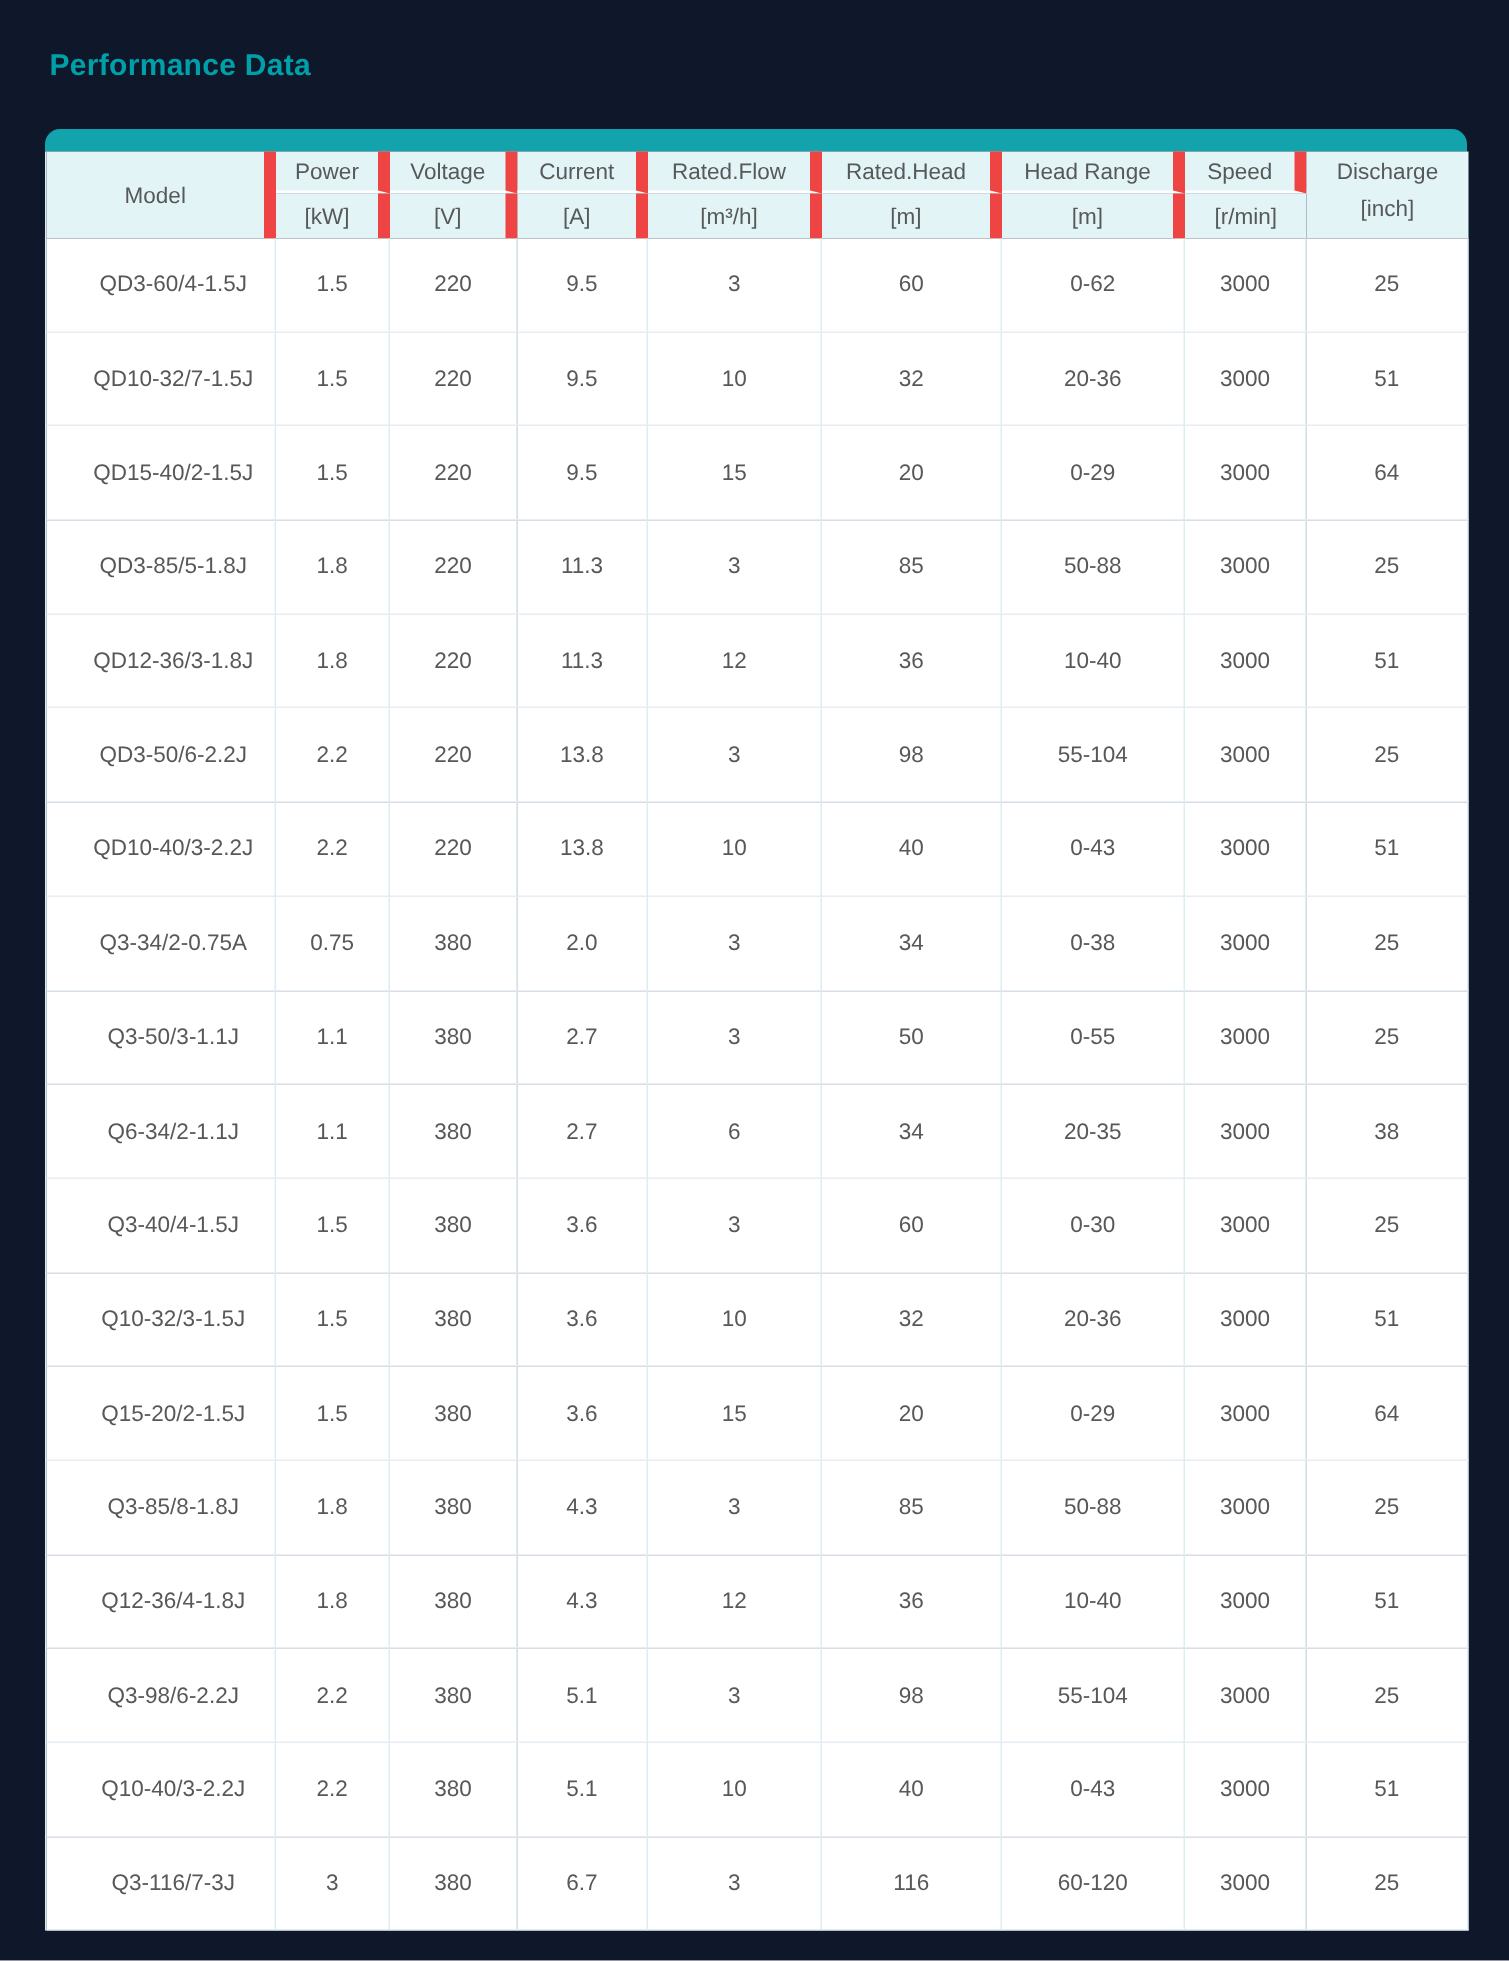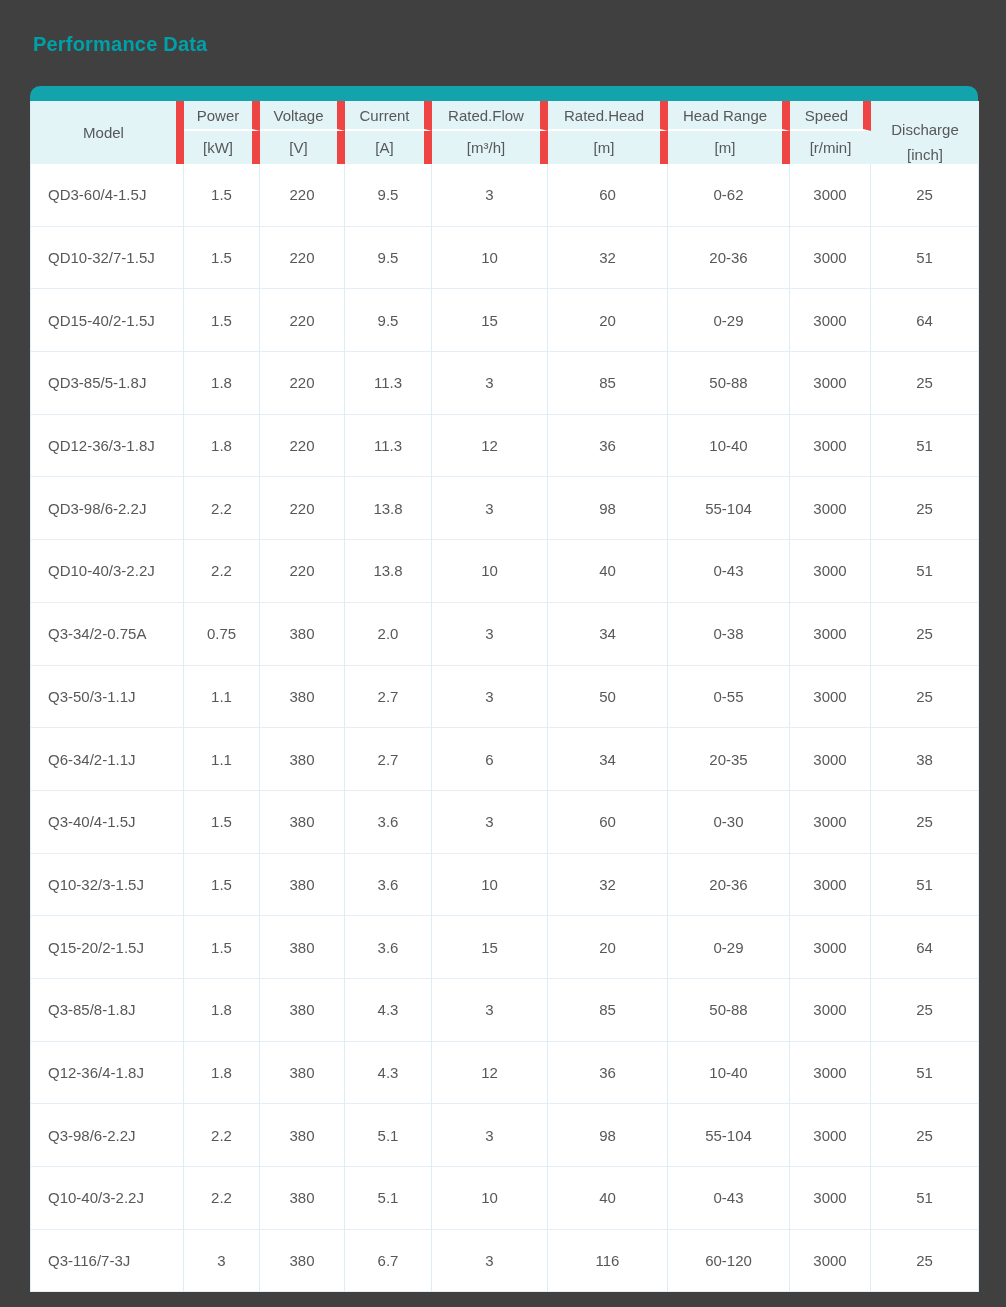--- a/index.html
+++ b/index.html
@@ -8,21 +8,21 @@
     background: #ffffff;
     width: 1006px;
     height: 1307px;
     font-family: "Liberation Sans", "DejaVu Sans", sans-serif;
     -webkit-font-smoothing: antialiased;
   }
   .page {
     position: relative;
     width: 1006px;
     height: 1307px;
-    background: #404040;
+    background: #0f172a;
     overflow: hidden;
     text-decoration: underline;
   }
   .section-title {
     position: absolute;
     left: 33px;
     top: 33px;
     font-size: 20px;
     font-weight: bold;
     color: #00a0a9;
@@ -55,37 +55,37 @@
     padding: 0;
     border-right: 8px solid #ef4444;
   }
   table.perf thead tr.name-row th { height: 26px; }
   table.perf thead tr.name-row th.split { border-bottom: 2px solid #ffffff; }
   table.perf thead tr.unit-row th { height: 30px; }
   table.perf thead th:last-child { border-right: none; }
   table.perf thead th.span-cell { vertical-align: middle; }
   table.perf thead th.discharge-cell {
     vertical-align: top;
-    padding-top: 20px;
+    padding-top: 5px;
   }
   table.perf thead th.discharge-cell .l1 { line-height: 18px; }
   table.perf thead th.discharge-cell .l2 { line-height: 18px; margin-top: 7px; }
   table.perf tbody td {
     background: #ffffff;
     font-size: 15px;
     color: #57585a;
     text-align: center;
     vertical-align: middle;
     height: 61.7px;
     padding: 0;
     border-right: 1px solid #dceef3;
     border-bottom: 1px solid #e5eef4;
   }
   table.perf tbody td.model-cell {
-    text-align: left;
+    text-align: center;
     padding-left: 17px;
     margin-top: 12px;
   }
 </style>
 </head>
 <body>
 
 <div class="page">
   <div class="section-title">Performance Data</div>
 
@@ -178,21 +178,21 @@
             <td>1.8</td>
             <td>220</td>
             <td>11.3</td>
             <td>12</td>
             <td>36</td>
             <td>10-40</td>
             <td>3000</td>
             <td>51</td>
           </tr>
           <tr>
-            <td class="model-cell">QD3-98/6-2.2J</td>
+            <td class="model-cell">QD3-50/6-2.2J</td>
             <td>2.2</td>
             <td>220</td>
             <td>13.8</td>
             <td>3</td>
             <td>98</td>
             <td>55-104</td>
             <td>3000</td>
             <td>25</td>
           </tr>
           <tr>

